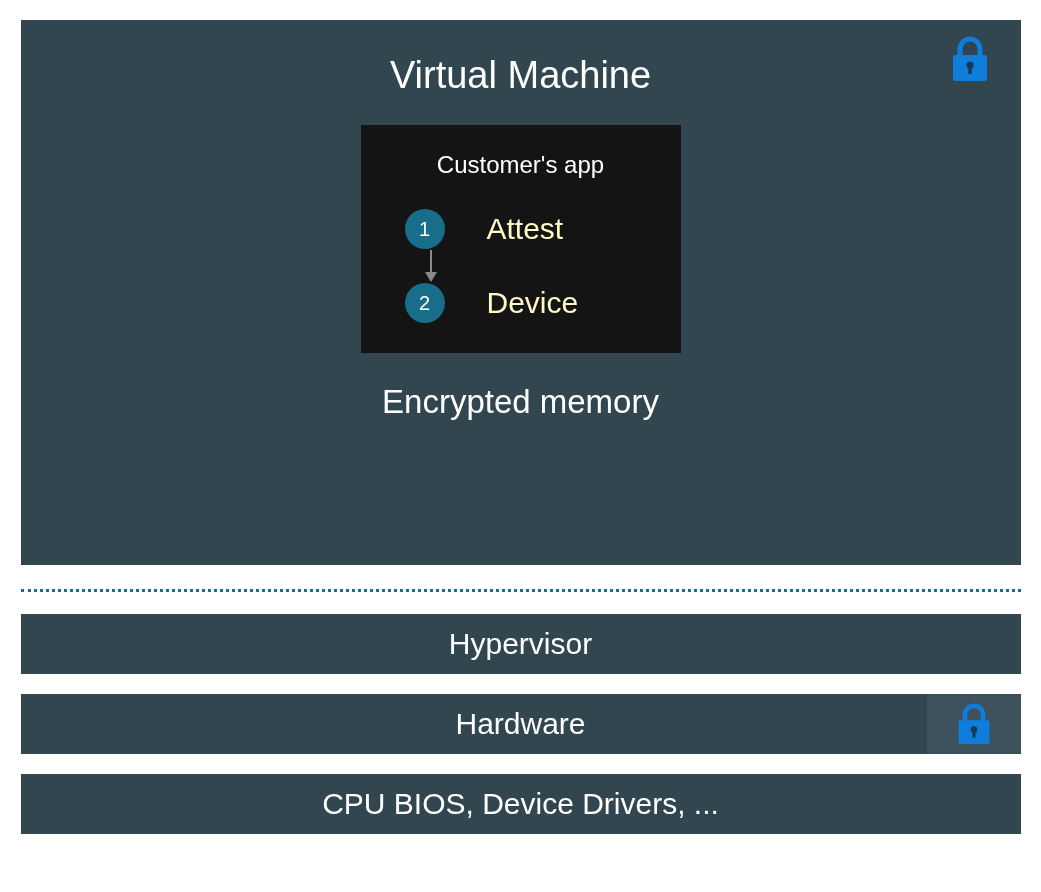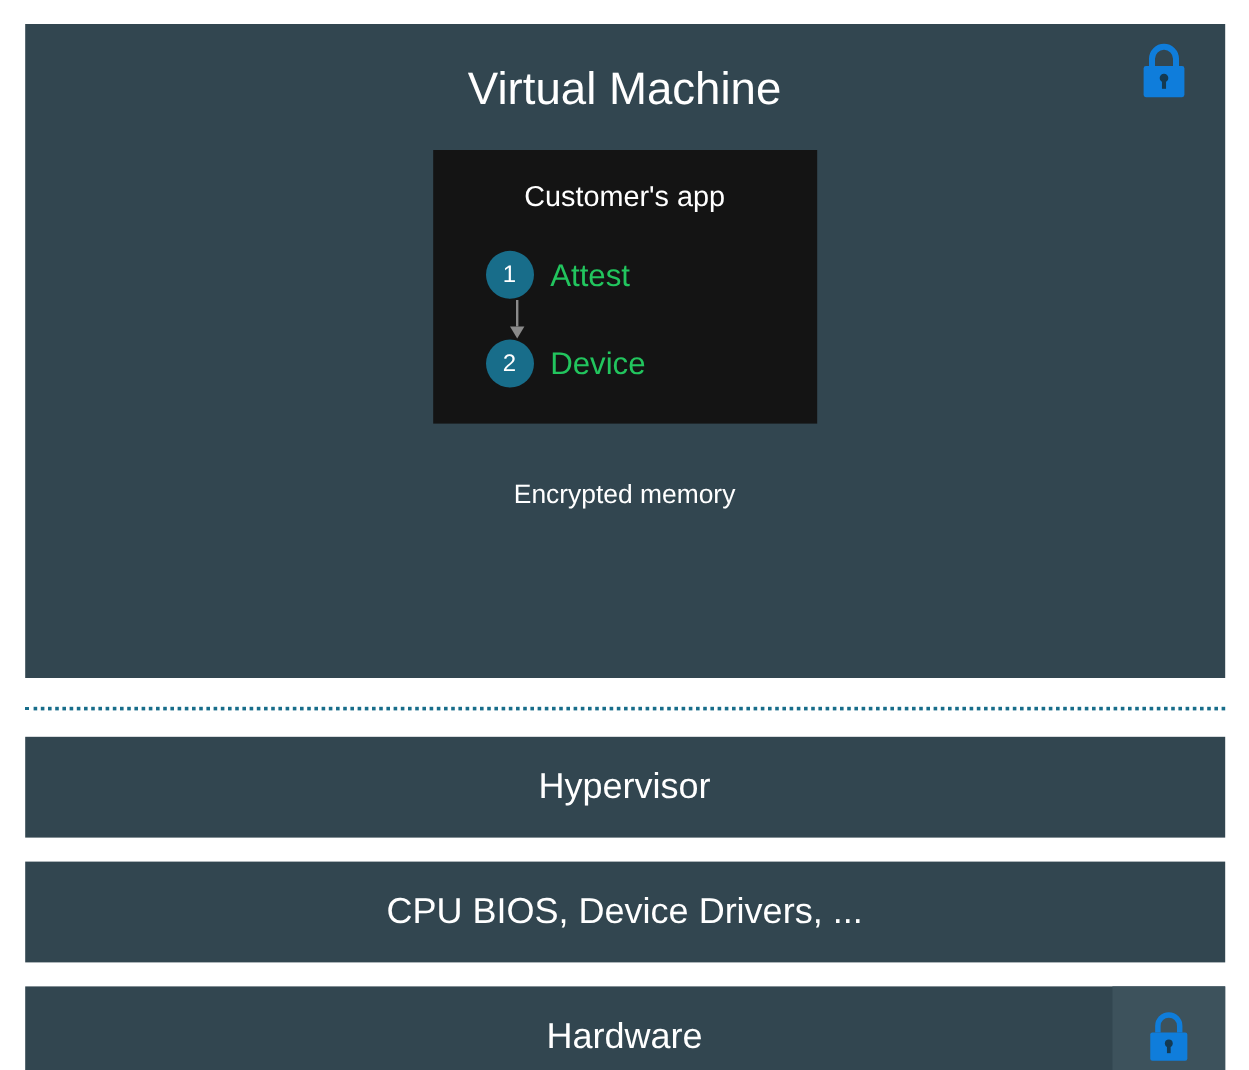--- a/index.html
+++ b/index.html
@@ -60,22 +60,23 @@
     height: 40px;
     border-radius: 50%;
     background: #186d8a;
     color: #fff;
     font-size: 20px;
     display: flex;
     align-items: center;
     justify-content: center;
   }
   .step-label {
-    color: #22c55e;
-    font-size: 26px;
+    color: #fef9c3;
+    font-size: 30px;
+    margin-left: 28px;
   }
   .arrow-col {
     margin-left: 34px;
     height: 34px;
     display: flex;
     flex-direction: column;
     align-items: center;
     justify-content: center;
   }
   .arrow-line {
@@ -83,37 +84,37 @@
     height: 22px;
     background: #8a8a8a;
   }
   .arrow-head {
     width: 0; height: 0;
     border-left: 6px solid transparent;
     border-right: 6px solid transparent;
     border-top: 10px solid #8a8a8a;
   }
   .enc-text {
-    margin-top: 45px;
-    font-size: 22px;
+    margin-top: 28px;
+    font-size: 33px;
     font-weight: 400;
     text-align: center;
     line-height: 1.25;
   }
   .dotted-divider {
     border-top: 3px dotted #186d8a;
     height: 0;
     margin: 4px 0 2px 0;
   }
   .layer-box {
     background: #324650;
     color: #fff;
     font-size: 30px;
     font-weight: 400;
-    height: 84px;
+    height: 60px;
     display: flex;
     align-items: center;
     justify-content: center;
     position: relative;
   }
   .hw-lock-slot {
     position: absolute;
     right: 0;
     top: 0;
     bottom: 0;
@@ -173,31 +174,31 @@
 
     <div class="enc-text">
       <div>Encrypted memory</div>
     </div>
   </div>
 
   <div class="dotted-divider"></div>
 
   <div class="layer-box">
     <span>Hypervisor</span>
-  </div>
-
-  <div class="layer-box">
-    <span>CPU BIOS, Device Drivers, ...</span>
   </div>
 
   <div class="layer-box">
     <span>Hardware</span>
     <div class="hw-lock-slot">
       <svg class="lock-svg" width="40" height="44" viewBox="0 0 44 48">
         <path d="M12 20 v-6 a10 10 0 0 1 20 0 v6" fill="none" stroke="#0f7ddb" stroke-width="5"></path>
         <rect x="5" y="20" width="34" height="26" rx="2" fill="#0f7ddb"></rect>
         <circle cx="22" cy="30" r="3.6" fill="#143a52"></circle>
         <rect x="20.3" y="31" width="3.4" height="8" fill="#143a52"></rect>
       </svg>
     </div>
   </div>
 
+  <div class="layer-box">
+    <span>CPU BIOS, Device Drivers, ...</span>
+  </div>
+
 </div>
 
 </body></html>

